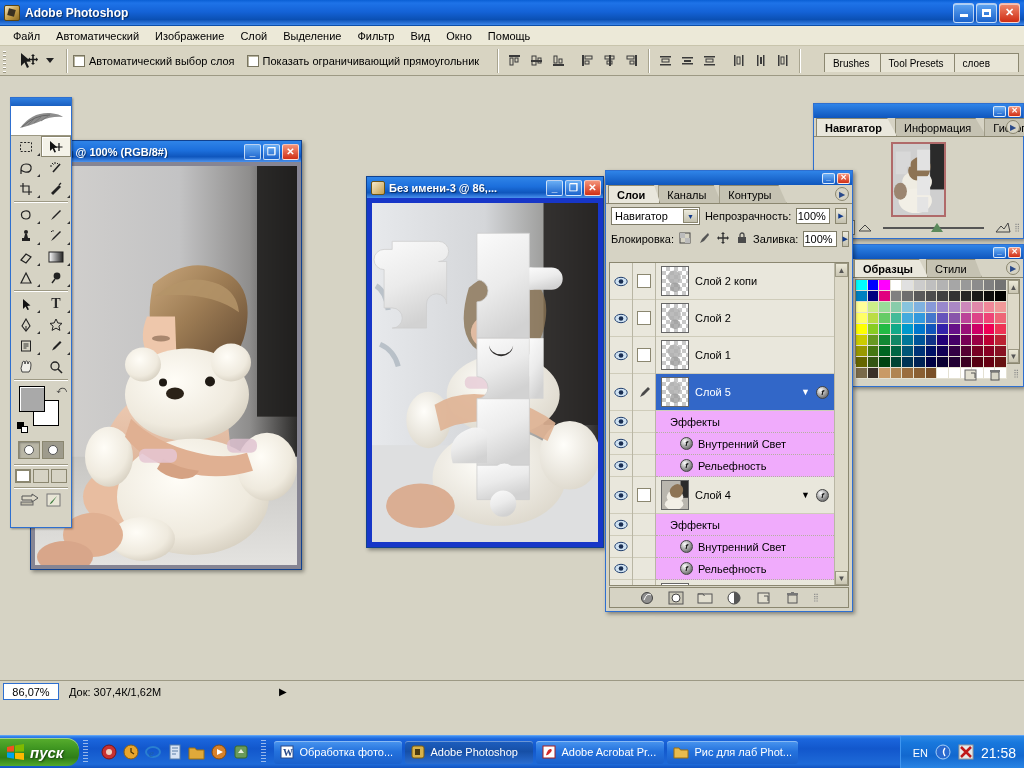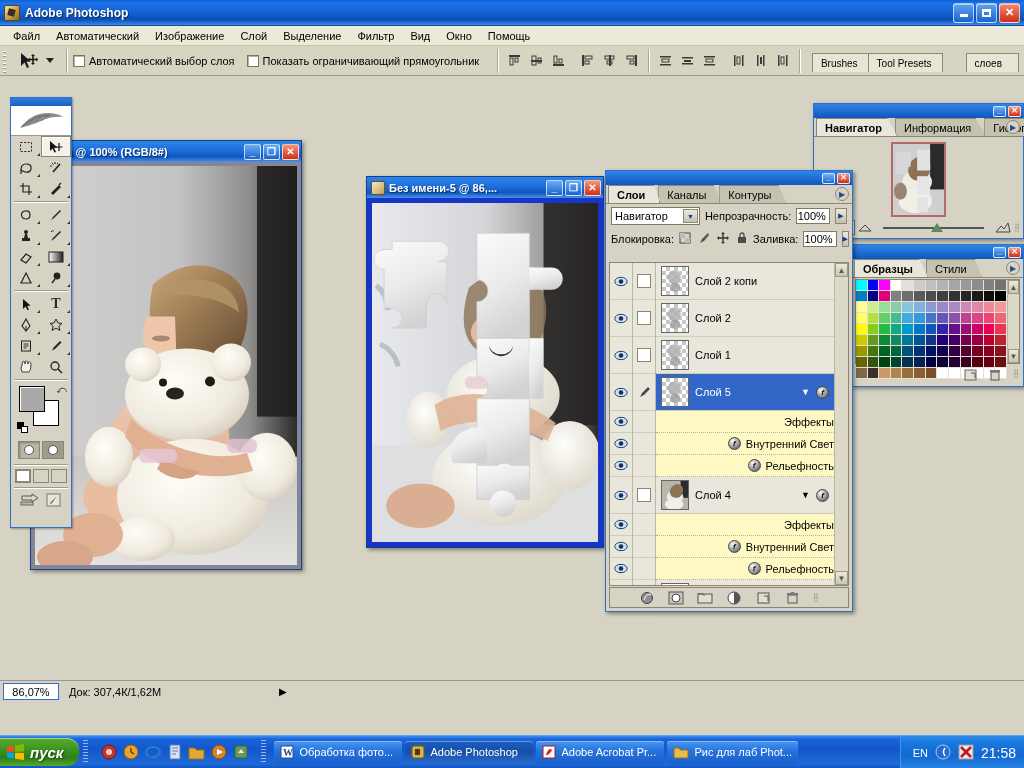--- a/index.html
+++ b/index.html
@@ -76,21 +76,21 @@
 
   
   .palette-well {
     position:absolute; right:6px; top:3px; height:23px; display:flex; align-items:flex-end;
   }
   .pw-tab {
     height: 19px; padding: 0 10px 0 8px; background:#e8e5d6; border:1px solid #8b8770;
     border-bottom:none; font-size:10px; display:flex;align-items:center;
     margin-right:-1px; color:#000;
   }
-  .pw-tab:last-child { padding-right: 16px; margin-left: 24px; }
+  .pw-tab:last-child { padding-right: 28px; }
 
   
   #toolbox {
     position:absolute; left:10px; top:97px; width:62px; height:431px;
     background:#d6d3c4; border:1px solid #2e6fd0;
     box-shadow: 1px 1px 2px rgba(0,0,0,.35);
   }
   #toolbox .tb-head {
     height:8px; background: linear-gradient(180deg,#2f7fe0,#1a5fc0);
   }
@@ -202,21 +202,21 @@
        linear-gradient(45deg,#c8c8c8 25%,#fff 25%,#fff 75%,#c8c8c8 75%);
      background-size:8px 8px; background-position:0 0,4px 4px; position:relative; overflow:hidden;}
   .layer-thumb.white { background:#fff; background-image:none; }
   .layer-name { font-size:11px; flex:1; white-space:nowrap; }
   .layer-right { display:flex; align-items:center; gap:6px; font-size:10px; }
   .fx-badge { width:13px;height:13px;border-radius:50%;
      background: radial-gradient(circle at 35% 30%,#fff,#8d8d8d 60%,#4a4a4a);
      border:1px solid #444; display:flex;align-items:center;justify-content:center;
      font-size:8px; color:#111; font-style:italic; font-weight:bold; }
   .fx-row { height:22px; display:flex; align-items:center; gap:5px; padding-left:24px;
-     border-bottom:1px dotted #b5b2a0; background:#fef9c3; font-size:11px;justify-content:flex-end; }
+     border-bottom:1px dotted #b5b2a0; background:#f0abfc; font-size:11px; }
   .fx-row.head { padding-left:14px; }
   .pal-footer { position:absolute; left:3px; right:3px; bottom:3px; height:21px;
      background:#d6d3c4; border:1px solid #8b8770; display:flex; align-items:center;
      justify-content:center; gap:13px; }
   .ft-btn { width:16px;height:15px; display:flex;align-items:center;justify-content:center; font-size:11px; }
 
   
   #nav-palette { position:absolute; left:813px; top:103px; width:211px; height:136px;
      background:#d6d3c4; border:1px solid #2e6fd0; box-shadow:2px 2px 4px rgba(0,0,0,.4); }
   .nav-thumb-area { position:absolute; left:3px; top:36px; right:3px; bottom:20px;
@@ -528,21 +528,21 @@
           <ellipse cx="58" cy="368" rx="30" ry="22" fill="#e0b092"></ellipse>
           <ellipse cx="30" cy="390" rx="28" ry="16" fill="#d8a68a"></ellipse>
         </svg>
       </div>
     </div>
   </div>
 
   <div class="docwin" style="left:366px; top:176px; width:238px; height:372px;">
     <div class="doc-title">
       <div class="dt-icon"></div>
-      <div class="dt-text">Без имени-5 @ 86,...</div>
+      <div class="dt-text">Без имени-3 @ 86,...</div>
       <div class="dwb min">_</div>
       <div class="dwb max">❐</div>
       <div class="dwb close">✕</div>
     </div>
     <div class="doc-body" style="height:350px; background:#1736c8; padding:5px;">
       <div class="canvas" style="width:100%;height:100%;">
         <svg width="100%" height="100%" viewBox="0 0 224 336" preserveAspectRatio="none">
           <defs>
             <linearGradient id="wall2" x1="0" y1="0" x2="1" y2="0">
               <stop offset="0%" stop-color="#e7e9ec"></stop>

